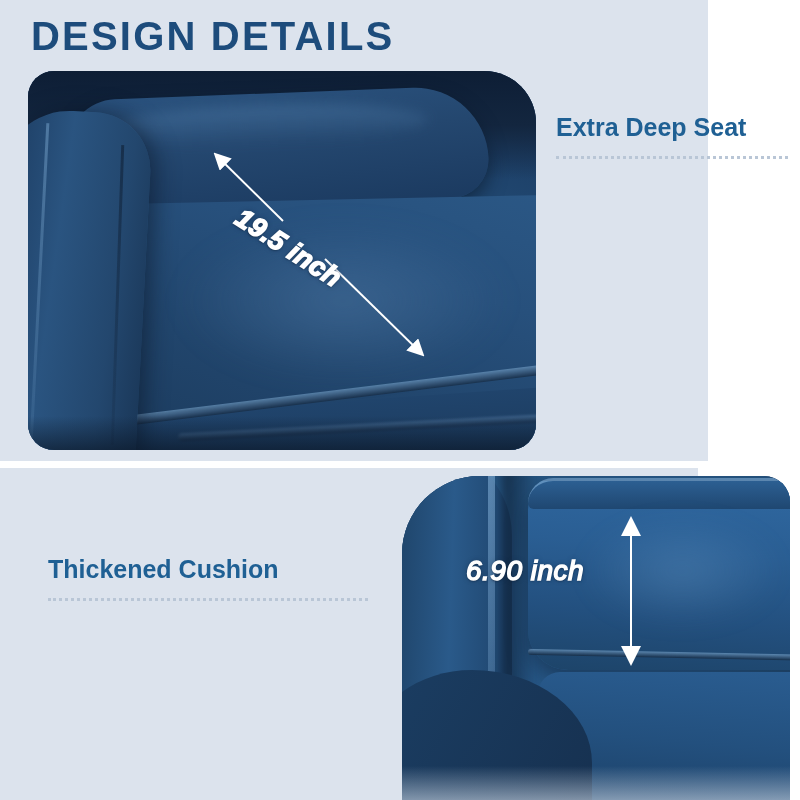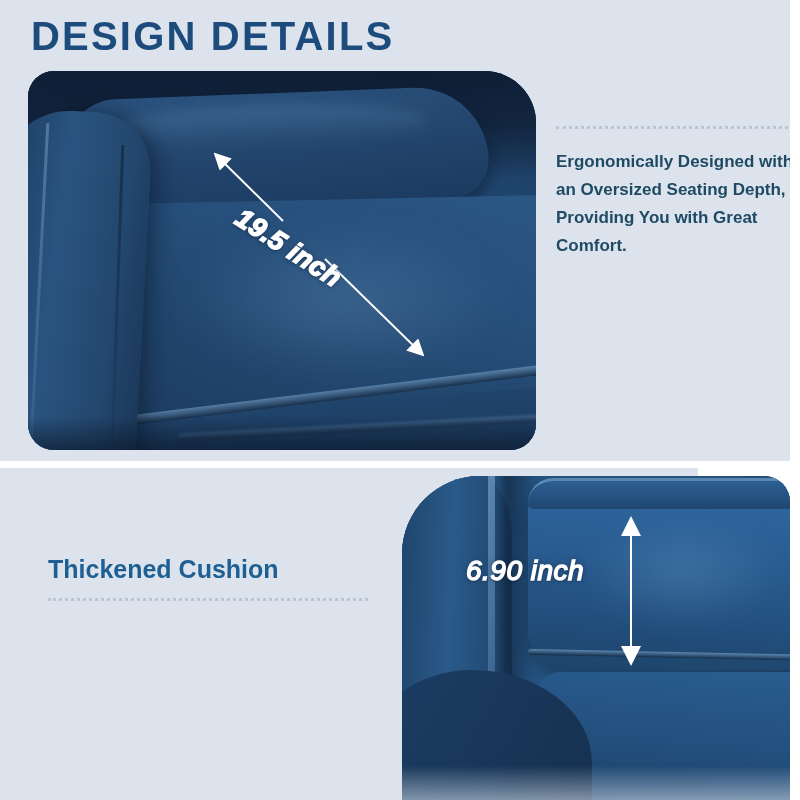--- a/index.html
+++ b/index.html
@@ -18,21 +18,21 @@
     width: 800px;
     height: 800px;
     background: #ffffff;
   }
 
   
   .section-one {
     position: absolute;
     left: 0;
     top: 0;
-    width: 790px;
+    width: 708px;
     height: 461px;
     background: #dce3ed;
   }
   .page-title {
     position: absolute;
     left: 31px;
     top: 14px;
     font-size: 40px;
     font-weight: 700;
     letter-spacing: 2.2px;
@@ -399,22 +399,22 @@
           <path d="M0,0 L9,4.5 L0,9 z" fill="#ffffff"></path>
         </marker>
       </defs>
       <line x1="255" y1="150" x2="188" y2="84" stroke="#ffffff" stroke-width="1.9" marker-end="url(#ah1)"></line>
       <line x1="297" y1="188" x2="394" y2="283" stroke="#ffffff" stroke-width="1.9" marker-end="url(#ah2)"></line>
     </svg>
 
     <div class="label-19">19.5 inch</div>
 
     <div class="textcol-one">
+      <div class="head-blue">Extra Deep Seat</div>
       <div class="dotted-rule"></div>
-      <div class="body-text">Ergonomically Designed with an Oversized Seating Depth, Providing You with Great Comfort.</div>
     </div>
   </div>
 
   <div class="mid-gap"></div>
 
   <div class="section-two">
     <div class="textcol-two">
       <div class="head-blue-2">Thickened Cushion</div>
       <div class="dotted-rule"></div>
     </div>

